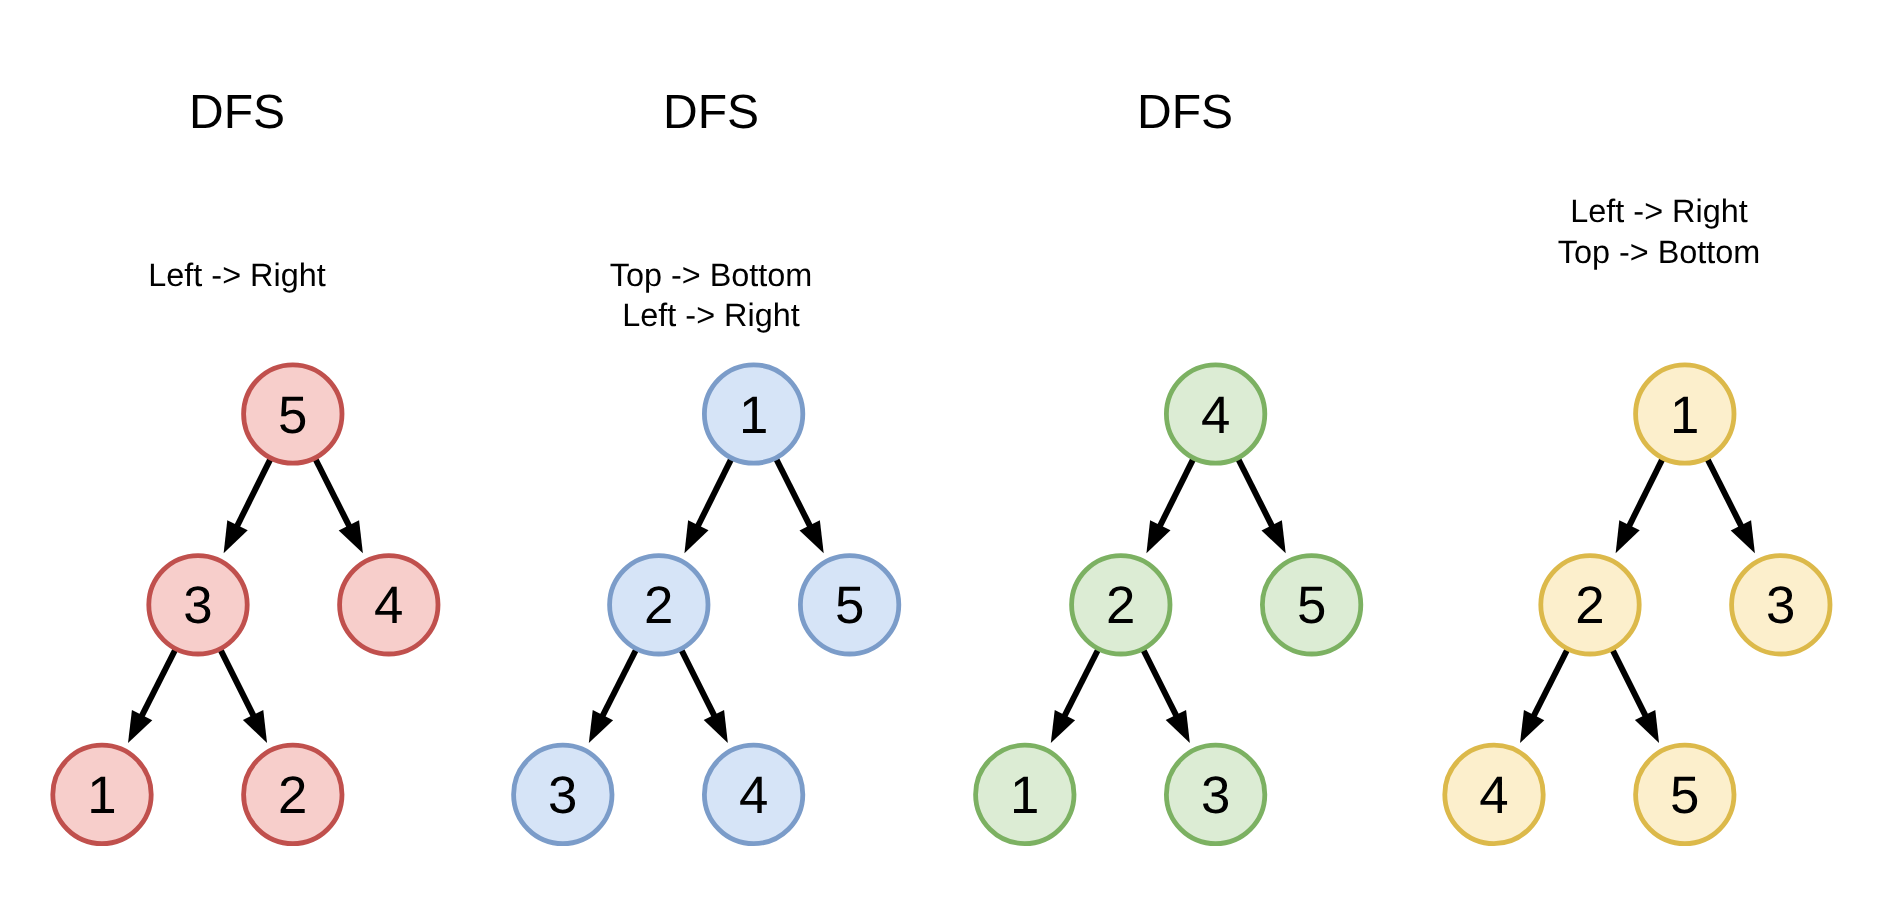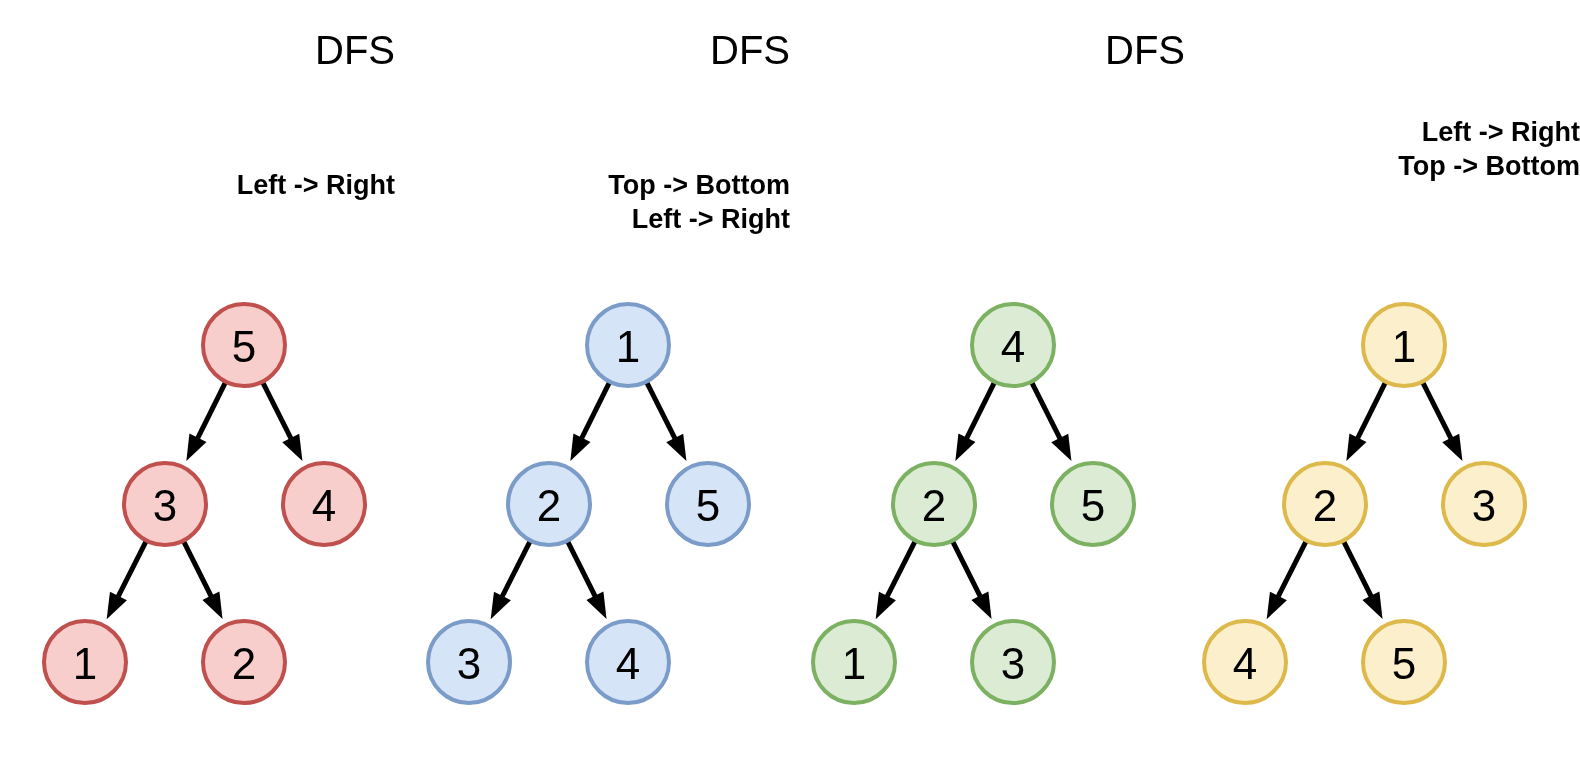--- a/index.html
+++ b/index.html
@@ -27,33 +27,34 @@
   }
   .col-0 { left: 0px; }
   .col-1 { left: 395px; }
   .col-2 { left: 790px; }
   .col-3 { left: 1185px; }
 
   .head-block {
     position: absolute;
     left: 0;
     width: 395px;
-    text-align: right;
+    text-align: center;
+    margin-top: 44px;
   }
   .title-line {
     font-size: 40px;
     line-height: 51px;
     font-weight: 400;
     letter-spacing: 0px;
     white-space: nowrap;
   }
   .sub-line {
     font-size: 27px;
     line-height: 34px;
-    font-weight: 700;
+    font-weight: 400;
     white-space: nowrap;
   }
 
   .tree-svg {
     position: absolute;
     left: 0;
     top: 0;
     width: 395px;
     height: 762px;
     overflow: visible;

